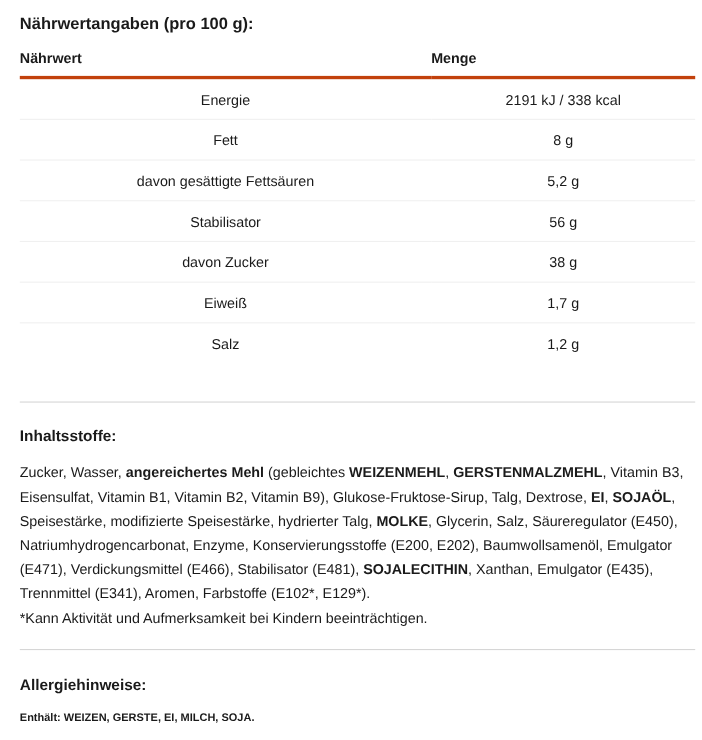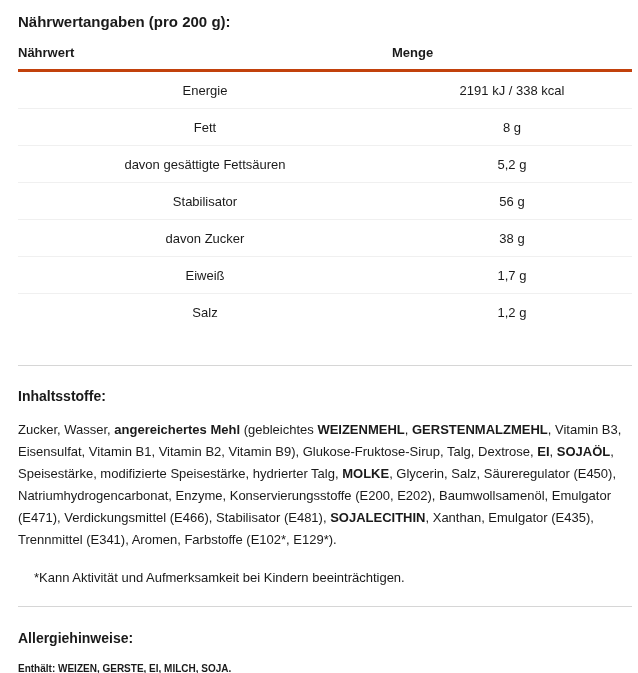--- a/index.html
+++ b/index.html
@@ -61,38 +61,38 @@
     line-height: 19px;
     margin: 21px 0 0 0;
   }
   .sub-title.allergens-title { margin-top: 22px; }
   .ingredients-paragraph {
     margin: 13px 0 0 0;
     font-size: 13px;
     line-height: 22px;
   }
   .ingredients-footnote {
-    margin: 16px;
+    margin: 0;
     font-size: 13px;
     line-height: 22px;
   }
   .allergens-text {
     margin: 10px 0 0 0;
     font-size: 10px;
     line-height: 22px;
     font-weight: 700;
   }
   .bold { font-weight: 700; }
 </style>
 </head>
 <body>
 
 <div class="page">
 
-  <h2 class="section-title">Nährwertangaben (pro 200 g):</h2>
+  <h2 class="section-title">Nährwertangaben (pro 100 g):</h2>
 
   <table class="nutrition-table">
     <thead>
       <tr>
         <th class="col-nutrient">Nährwert</th>
         <th class="col-amount">Menge</th>
       </tr>
     </thead>
     <tbody id="nutrition-body">
         <tr>

